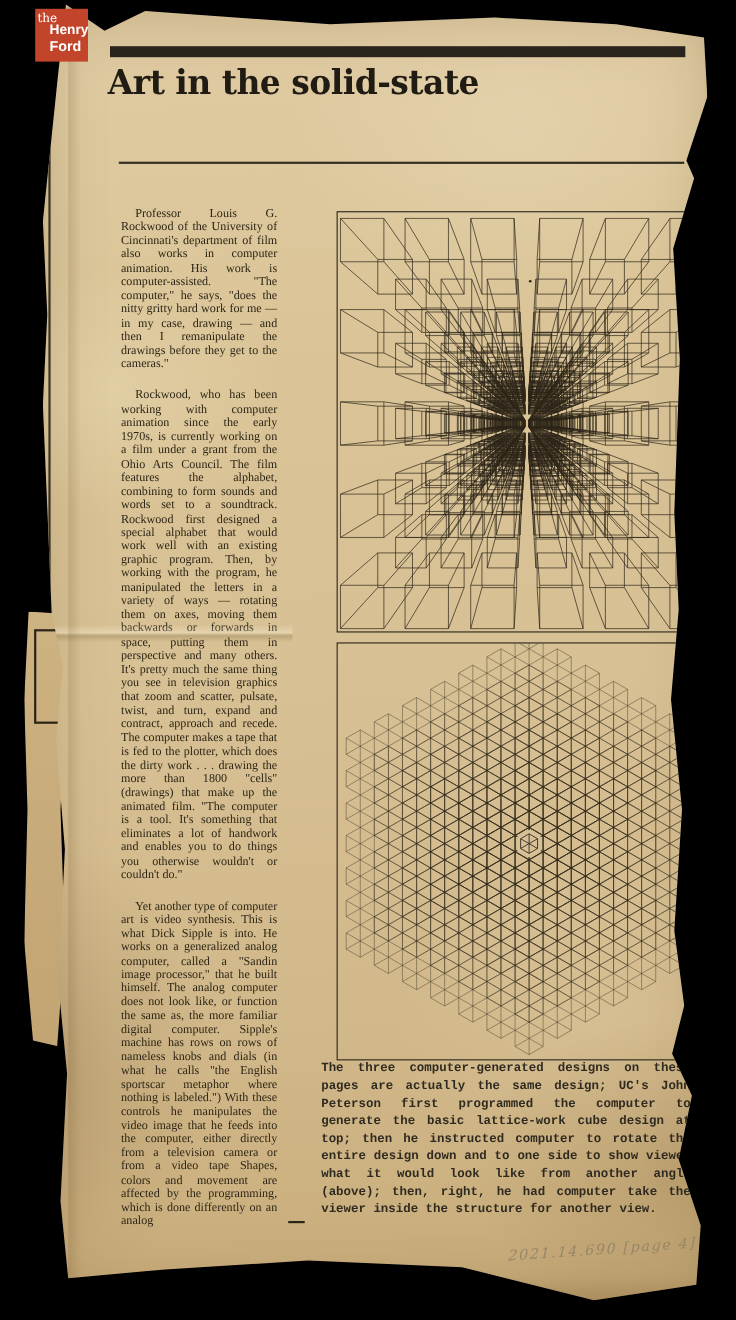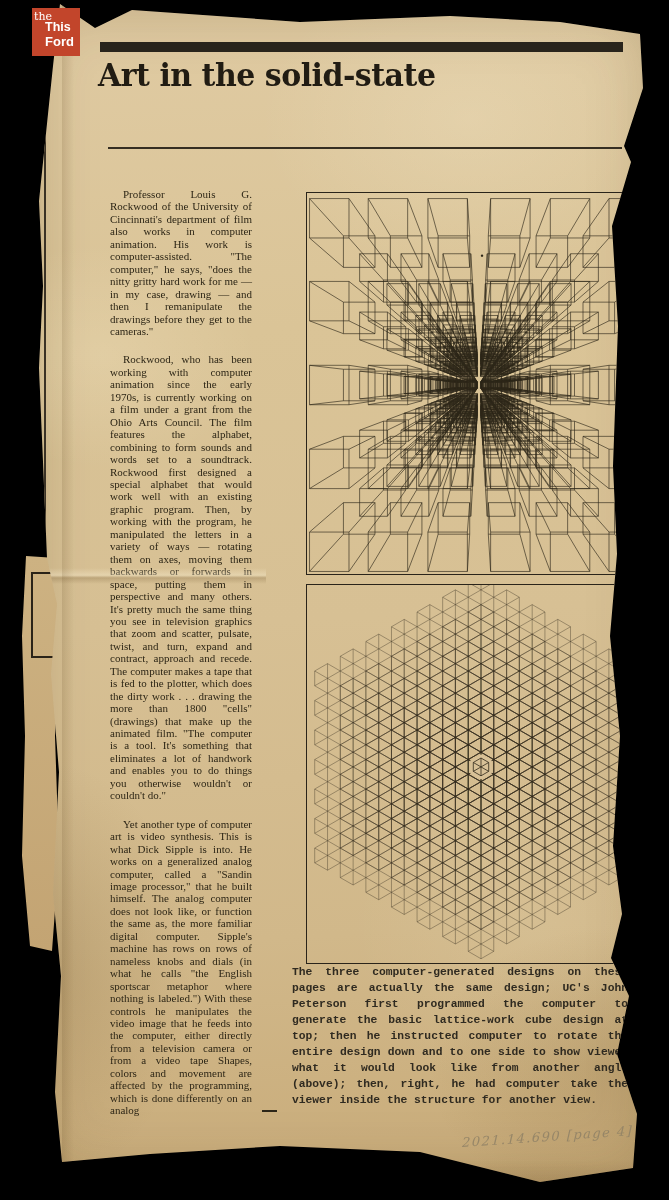--- a/index.html
+++ b/index.html
@@ -79,21 +79,21 @@
     font-family:"DejaVu Serif",serif;font-style:italic;font-size:13px;
     color:#8f8166;letter-spacing:1.5px;transform:rotate(-4deg) skewX(-6deg);opacity:.85;}
 </style>
 </head>
 <body>
 
 <div class="stage">
 
   <div class="hf-badge">
     <span class="hf-the">the</span>
-    <span class="hf-henry">This</span>
+    <span class="hf-henry">Henry</span>
     <span class="hf-ford">Ford</span>
   </div>
 
   <div class="back-strip">
     <div class="strip-box"></div>
   </div>
 
   <div class="paper">
     <div class="rule-thick"></div>
     <h1 class="headline">Art in the solid-state</h1>

